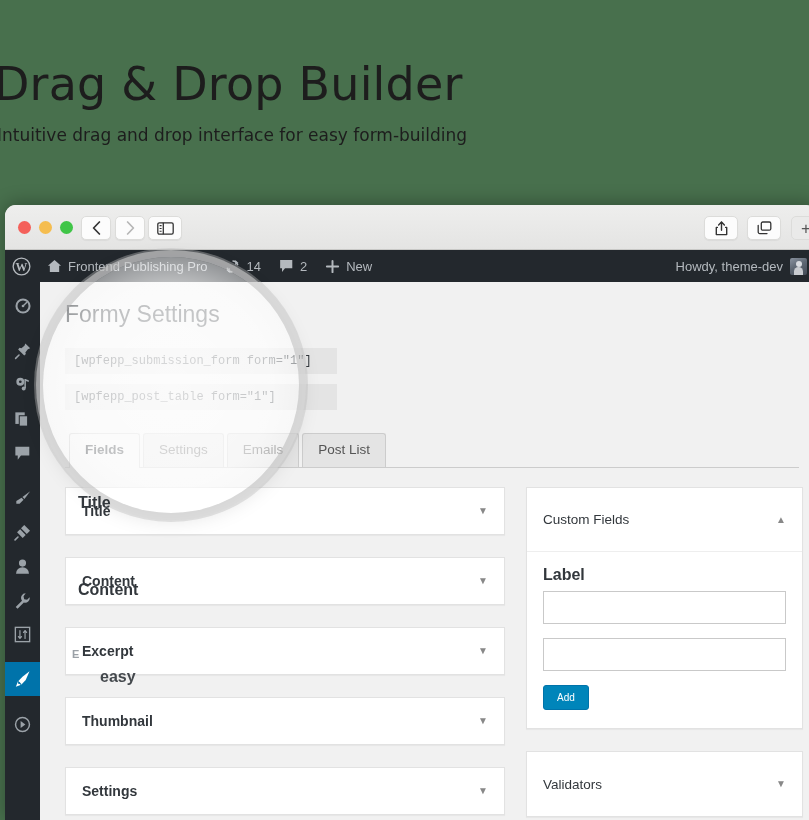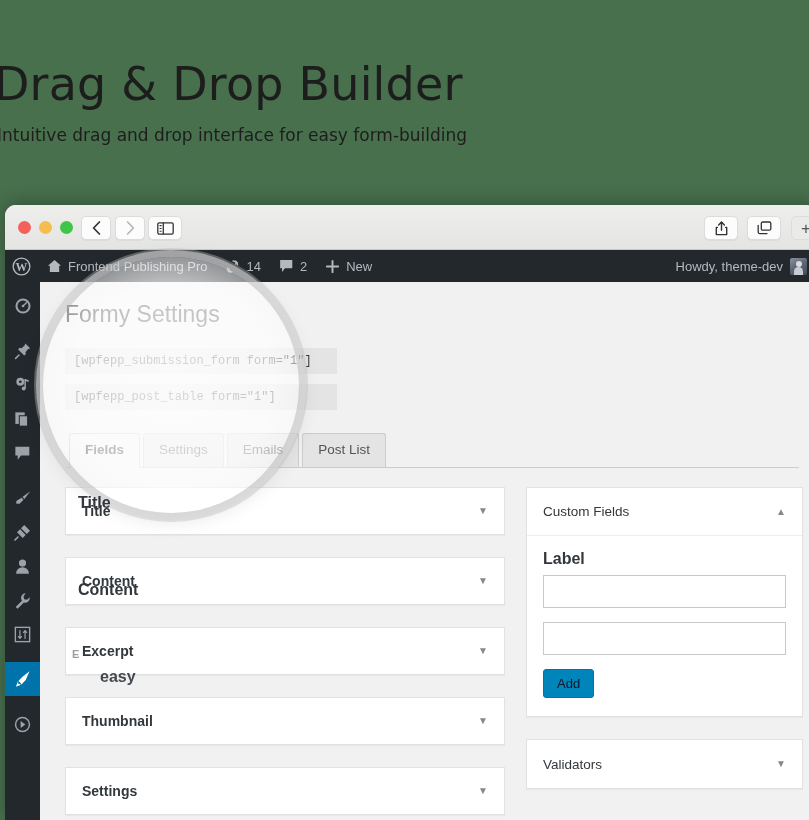--- a/index.html
+++ b/index.html
@@ -321,21 +321,21 @@
     line-height: 1;
   }
 
   .box {
     background: #fff;
     border: 1px solid #e2e2e2;
     margin-bottom: 22px;
     box-shadow: 0 1px 1px rgba(0,0,0,0.04);
   }
   .box-head {
-    height: 48px;
+    height: 64px;
     display: flex;
     align-items: center;
     justify-content: space-between;
     padding: 0 16px;
     font-size: 13.5px;
     color: #32373c;
     border-bottom: 1px solid #eee;
   }
   .box-body { padding: 14px 16px 18px; }
   .f-label {
@@ -352,22 +352,22 @@
     background: #fff;
     margin-bottom: 14px;
     padding: 0 8px;
     font-size: 13px;
     font-family: "Liberation Sans", sans-serif;
     border-radius: 0;
   }
   .btn-primary {
     background: #0085ba;
     border: 1px solid #0073aa;
-    color: #0f172a;
-    font-size: 13px;
+    color: #ffffff;
+    font-size: 10px;
     padding: 6px 13px;
     border-radius: 3px;
     cursor: pointer;
     font-family: "Liberation Sans", sans-serif;
   }
 
   .box.collapsed .box-head { border-bottom: none; }
 
   
   .lens {

